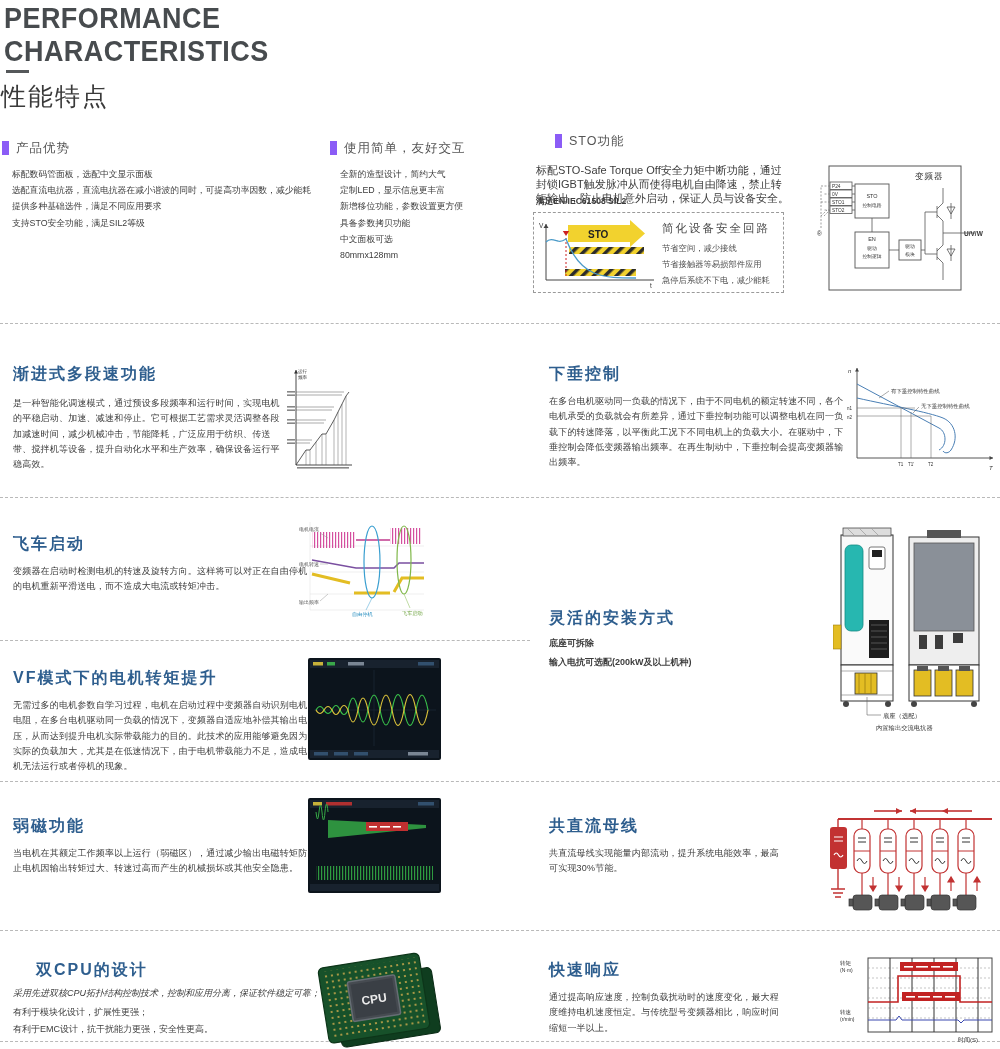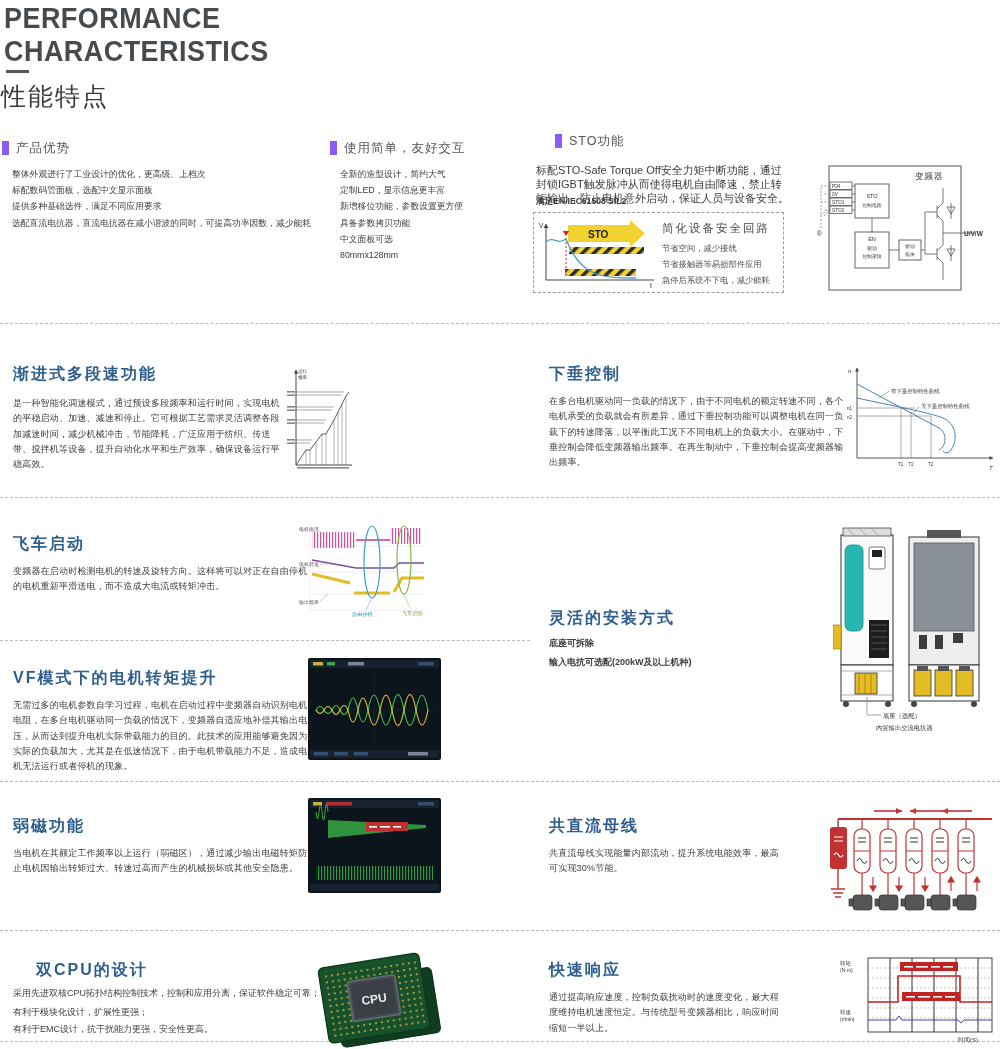--- a/index.html
+++ b/index.html
@@ -52,24 +52,24 @@
 
 <div class="abs title-en">
   <div>PERFORMANCE</div>
   <div>CHARACTERISTICS</div>
 </div>
 <div class="abs title-dash"></div>
 <div class="abs title-zh">性能特点</div>
 
 <div class="abs col-h" style="left:2px;top:141px;">产品优势</div>
 <div class="abs feat-list" style="left:12px;top:166px;">
-  <div>整体外观进行了工业设计的优化，更高级、上档次</div>
   <div>标配数码管面板，选配中文显示面板</div>
+  <div>选配直流电抗器，直流电抗器在减小谐波的同时，可提高功率因数，减少能耗</div>
   <div>提供多种基础选件，满足不同应用要求</div>
-  <div>选配直流电抗器，直流电抗器在减小谐波的同时，可提高功率因数，减少能耗</div>
+  <div>支持STO安全功能，满足SIL2等级</div>
 </div>
 
 <div class="abs col-h" style="left:330px;top:141px;">使用简单，友好交互</div>
 <div class="abs feat-list" style="left:340px;top:166px;">
   <div>全新的造型设计，简约大气</div>
   <div>定制LED，显示信息更丰富</div>
   <div>新增移位功能，参数设置更方便</div>
   <div>具备参数拷贝功能</div>
   <div>中文面板可选</div>
   <div>80mmx128mm</div>
@@ -374,21 +374,21 @@
     <rect x="135" y="92" width="19" height="15" rx="3"></rect>
     <rect x="27" y="96" width="4" height="7"></rect>
       <rect x="53" y="96" width="4" height="7"></rect>
       <rect x="79" y="96" width="4" height="7"></rect>
       <rect x="105" y="96" width="4" height="7"></rect>
       <rect x="131" y="96" width="4" height="7"></rect>
   </g>
 </svg>
 
 <div class="abs h-blue" style="left:13px;top:960px;margin-left:23px;">双CPU的设计</div>
-<div class="abs p-line" style="left:13px;top:984px;">采用先进双核CPU拓扑结构控制技术，控制和应用分离，保证软件稳定可靠；</div>
+<div class="abs p-line" style="left:13px;top:984px;font-style:italic;">采用先进双核CPU拓扑结构控制技术，控制和应用分离，保证软件稳定可靠；</div>
 <div class="abs p-line" style="left:13px;top:1003px;">有利于模块化设计，扩展性更强；</div>
 <div class="abs p-line" style="left:13px;top:1020px;">有利于EMC设计，抗干扰能力更强，安全性更高。</div>
 <svg class="abs" style="left:303px;top:948px;" width="145" height="100" viewBox="0 0 145 100">
   <g transform="rotate(-9 72 50)">
     <rect x="32" y="28" width="100" height="66" rx="5" fill="#0f3d1f" stroke="#0a2a15" stroke-width="1"></rect>
     <rect x="20" y="12" width="102" height="76" rx="5" fill="#17512a" stroke="#0d3519" stroke-width="1.2"></rect>
     <rect x="24" y="16" width="94" height="68" fill="url(#pins)"></rect>
     <rect x="47" y="30" width="48" height="40" rx="2" fill="#464b51" stroke="#666d74" stroke-width="1.5"></rect>
     <rect x="50" y="33" width="42" height="34" fill="#3a3f45"></rect>
     <text x="71" y="55" text-anchor="middle" font-size="12" font-weight="bold" fill="#ececec">CPU</text>

